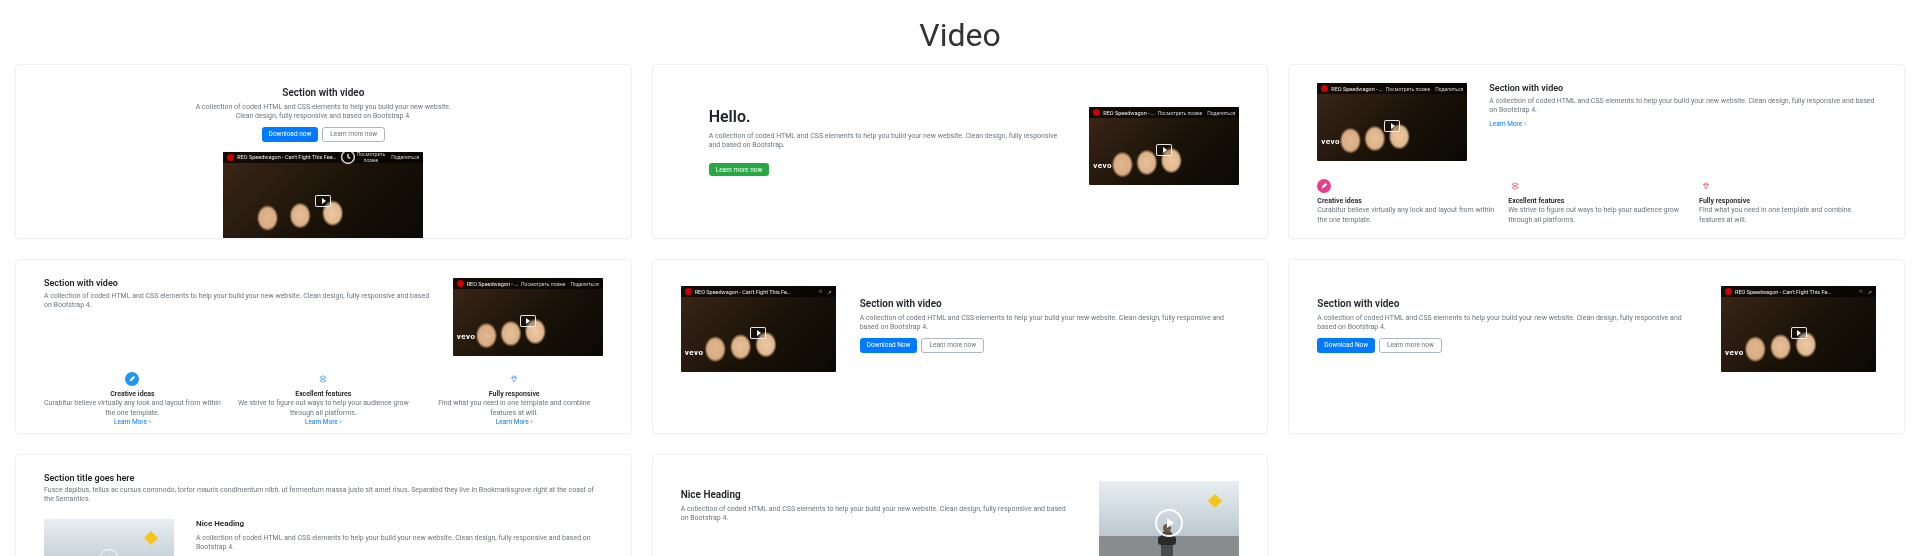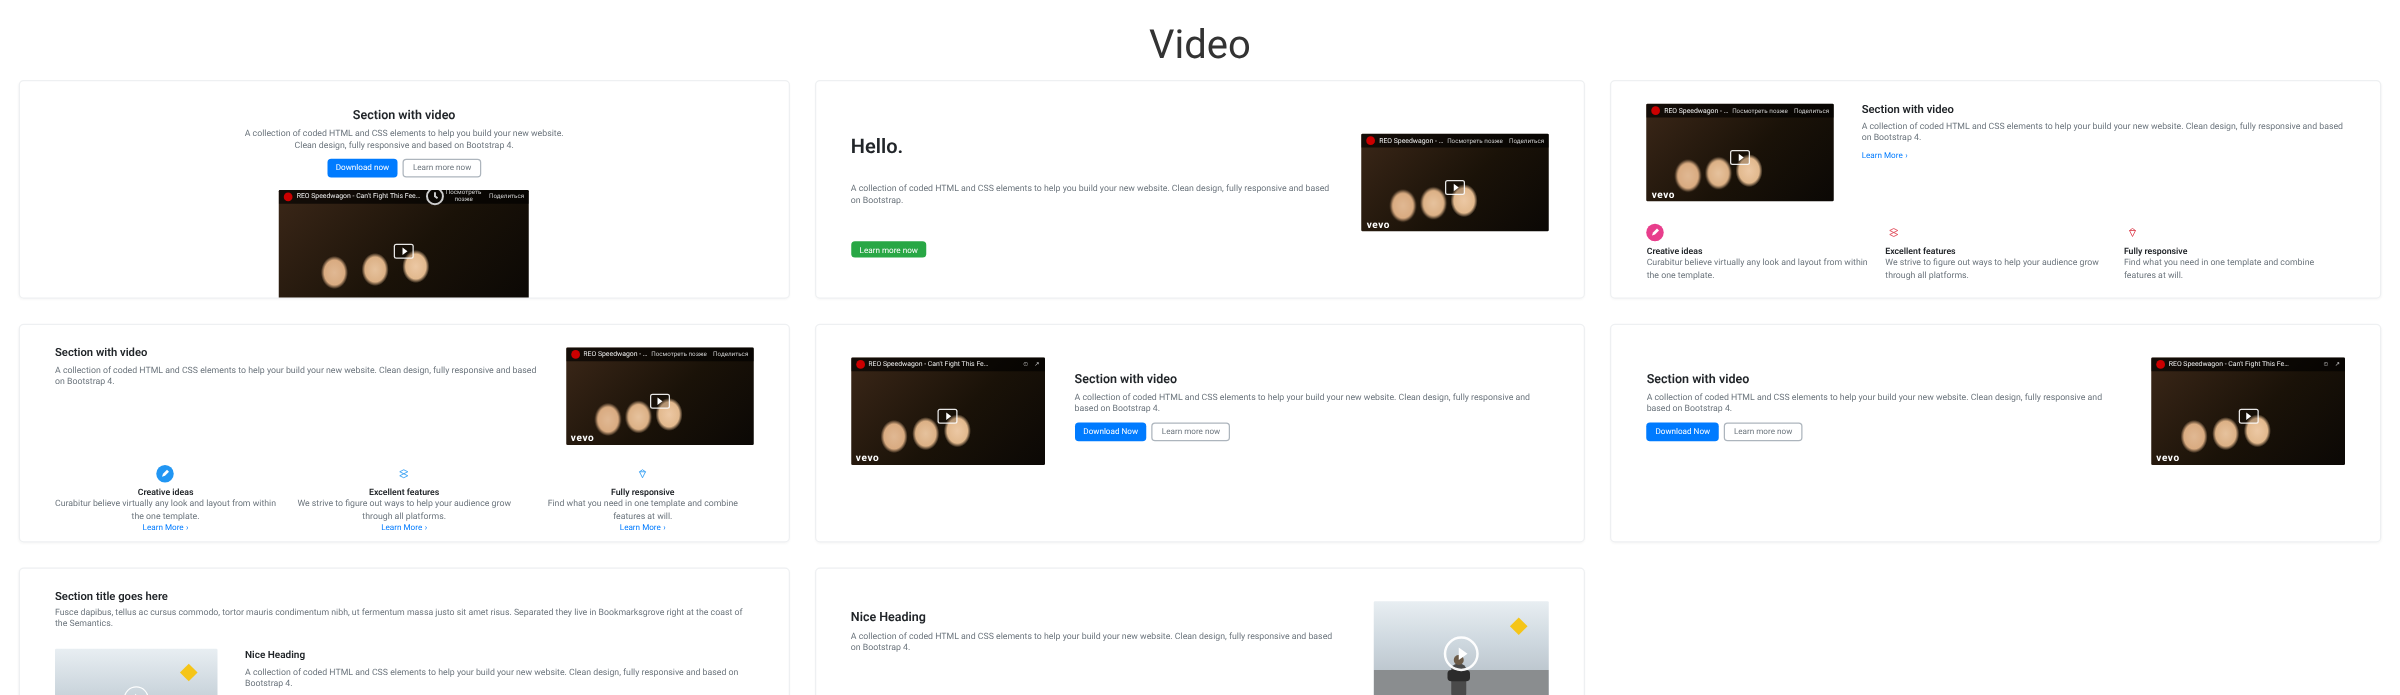--- a/index.html
+++ b/index.html
@@ -23,21 +23,21 @@
 .vthumb { position: relative; background: linear-gradient(135deg,#3b2718 0%,#1a1208 55%,#0b0805 100%); border-radius: 1px; overflow: hidden; }
 .vthumb .faces { position: absolute; left: 6%; bottom: 0; width: 74%; height: 66%; background:
   radial-gradient(18px 22px at 22% 60%,#e0b893 0%,#d9ab81 45%,transparent 60%),
   radial-gradient(18px 22px at 44% 56%,#e6c29d 0%,#dcb186 45%,transparent 60%),
   radial-gradient(18px 22px at 66% 52%,#ecc8a4 0%,#e2b98e 45%,transparent 60%); }
 .vthumb .bar { position: absolute; top: 0; left: 0; right: 0; height: 11px; background: rgba(0,0,0,0.65); display: flex; align-items: center; padding: 0 4px; gap: 3px; }
 .vthumb .bar .dot { width: 7px; height: 7px; border-radius: 50%; background: #cc0000; flex: none; }
 .vthumb .bar .txt { color: #eee; font-size: 5.5px; white-space: nowrap; overflow: hidden; text-overflow: ellipsis; flex: 1; }
 .vthumb .bar .ctrls { display: flex; gap: 5px; align-items: center; }
 .vthumb .bar .ctrl { color: #ccc; font-size: 5px; display: flex; align-items: center; gap: 1px; }
-.vthumb .vevo { position: absolute; left: 4px; bottom: 1px; color: #fff; font-weight: 700; font-size: 8px; letter-spacing: 0.5px; }
+.vthumb .vevo { position: absolute; left: 4px; bottom: 15px; color: #fff; font-weight: 700; font-size: 8px; letter-spacing: 0.5px; }
 .playbox { position: absolute; left: 50%; top: 55%; transform: translate(-50%,-50%); width: 16px; height: 12px; border: 0.8px solid rgba(255,255,255,0.9); border-radius: 2px; display: flex; align-items: center; justify-content: center; background: rgba(0,0,0,0.2); }
 .playtri { width: 0; height: 0; border-left: 4px solid #fff; border-top: 3px solid transparent; border-bottom: 3px solid transparent; margin-left: 1px; }
 .playcirc { position: absolute; left: 50%; top: 50%; transform: translate(-50%,-50%); width: 28px; height: 28px; border: 2px solid rgba(255,255,255,0.95); border-radius: 50%; display: flex; align-items: center; justify-content: center; }
 .playcirc .playtri { border-left: 7px solid #fff; border-top: 5px solid transparent; border-bottom: 5px solid transparent; margin-left: 2px; }
 
 .street { position: relative; background: linear-gradient(#e8eef2 0%,#cdd7de 40%,#a9b2bb 100%); overflow: hidden; border-radius: 1px; }
 .street::before { content: ""; position: absolute; left: 0; right: 0; bottom: 0; height: 35%; background: #8a8d8f; }
 .street .sign { position: absolute; right: 14%; top: 18%; width: 10px; height: 10px; background: #f5c518; transform: rotate(45deg); }
 .street .person { position: absolute; left: 44%; bottom: 10%; width: 12px; height: 26px; background: #4a4a4a; border-radius: 5px 5px 2px 2px; }
 .street .person::before { content: ""; position: absolute; top: -7px; left: 2px; width: 8px; height: 8px; background: #6b5a47; border-radius: 50%; }
@@ -85,21 +85,21 @@
         </div>
         <div class="playbox">
             <div class="playtri"></div>
           </div>
       </div>
     </div>
   </div>
 
   <div class="card">
     <div class="flex" style="gap:24px;align-items:flex-start;padding-top:20px;">
-      <div class="col" style="flex:1;gap:21px;">
+      <div class="col" style="flex:1;gap:6px;margin-left:28px;">
         <div class="h" style="font-size:16px;">Hello.</div>
         <div class="fs7">A collection of coded HTML and CSS elements to help you build your new website. Clean design, fully responsive and based on Bootstrap.</div>
         <div><span class="btn btn-success">Learn more now</span></div>
       </div>
       <div class="vthumb" style="width:150px;height:78px;flex:none;">
         <div class="faces"></div>
         <div class="bar">
             <span class="dot"></span>
             <span class="txt">REO Speedwagon - Can't Fight This Fe…</span>
             <span class="ctrls">

